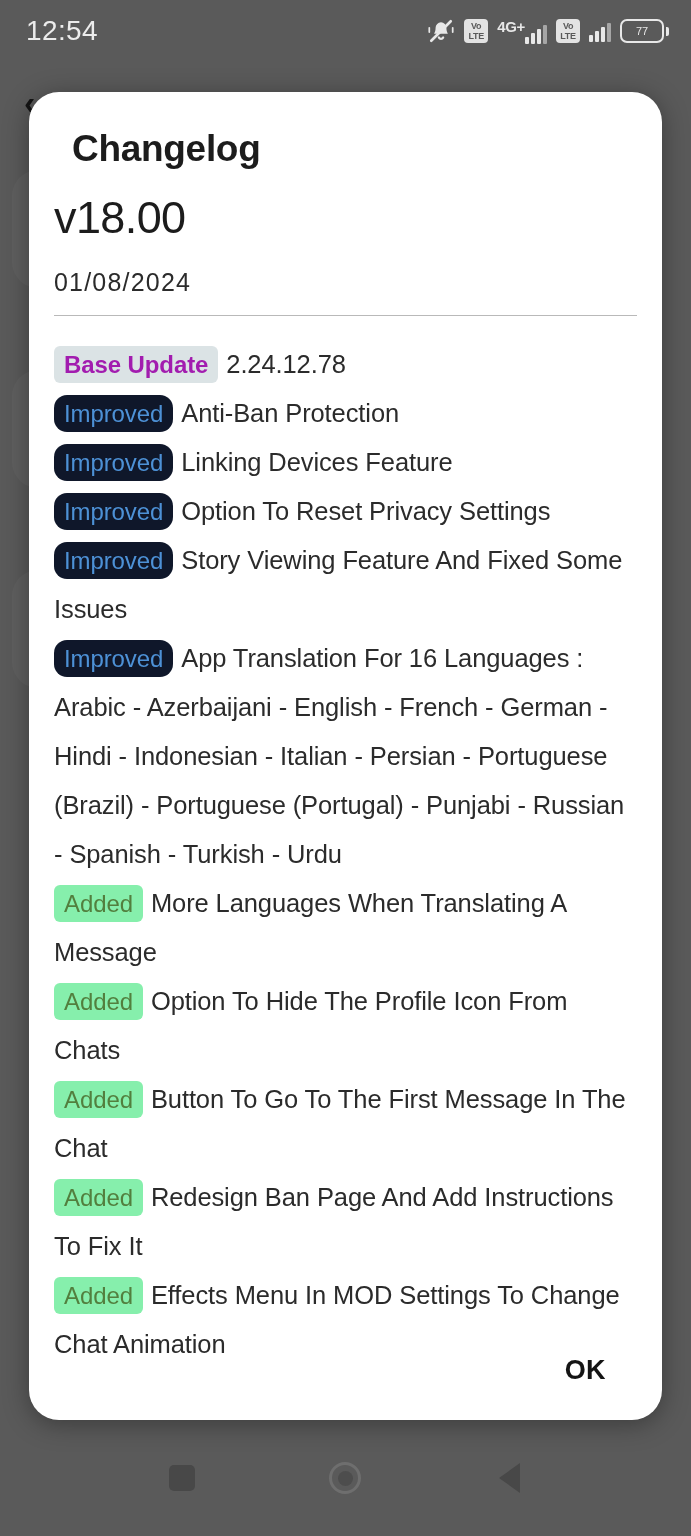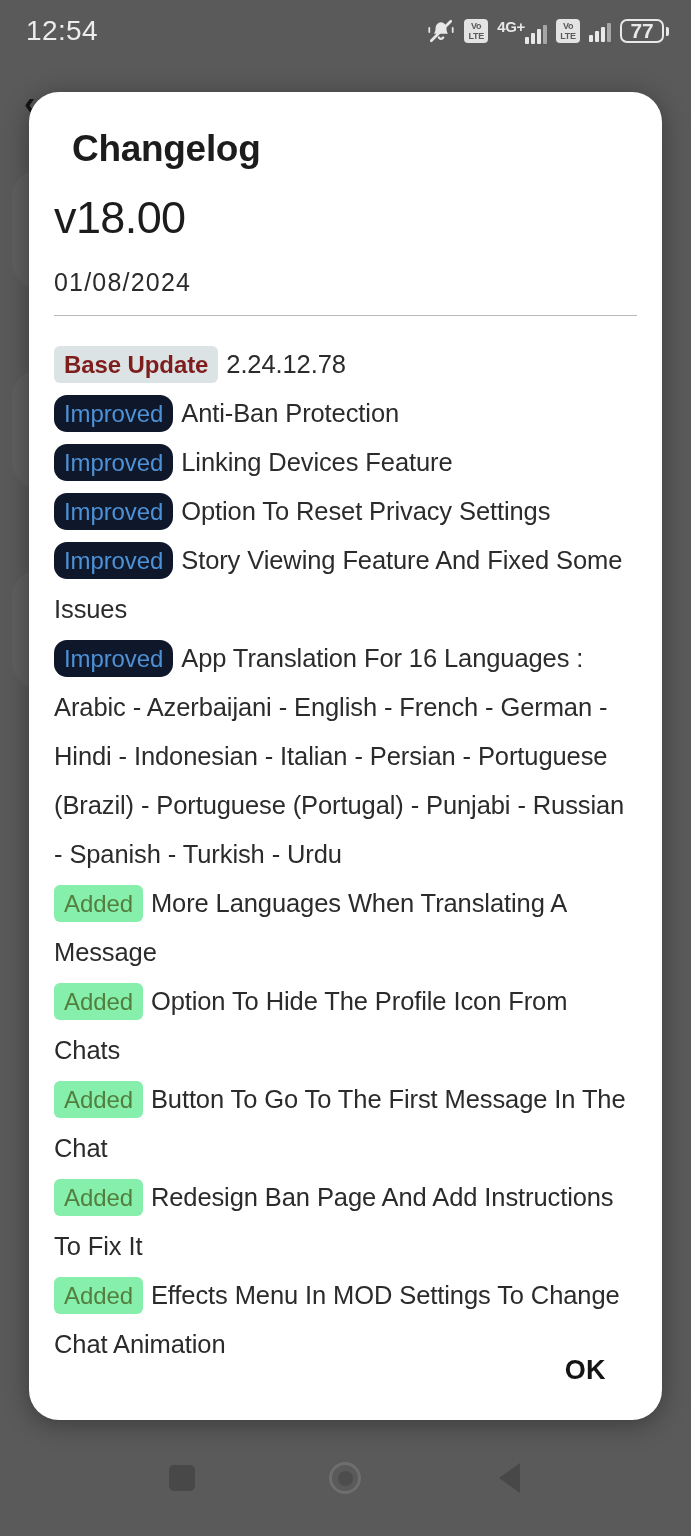--- a/index.html
+++ b/index.html
@@ -82,21 +82,21 @@
     display:flex; align-items:center;
   }
   #battery-body {
     width:44px; height:24px;
     border:2.5px solid #e8e8e8;
     border-radius:7px;
     display:flex; align-items:center; justify-content:center;
   }
   #battery-level {
     color:#e8e8e8;
-    font-size:21px; font-weight:700;
+    font-size:11px; font-weight:400;
     letter-spacing:-0.2px;
   }
   #battery-tip {
     width:3px; height:9px;
     background:#e8e8e8;
     border-radius:0 2px 2px 0;
     margin-left:2px;
   }
   #mute-icon { width:28px; height:26px; }
 
@@ -155,21 +155,21 @@
     display:inline;
     padding:5px 10px;
     border-radius:6px;
     font-size:24px;
     white-space:nowrap;
     box-decoration-break:clone;
     -webkit-box-decoration-break:clone;
   }
   .badge-base {
     background:#dbe3e5;
-    color:#7f1d1d;
+    color:#a21caf;
     font-weight:700;
   }
   .badge-improved {
     background:#0f172a;
     color:#4d91d6;
     border-radius:13px;
   }
   .badge-added {
     background:#86efac;
     color:#527f3e;

